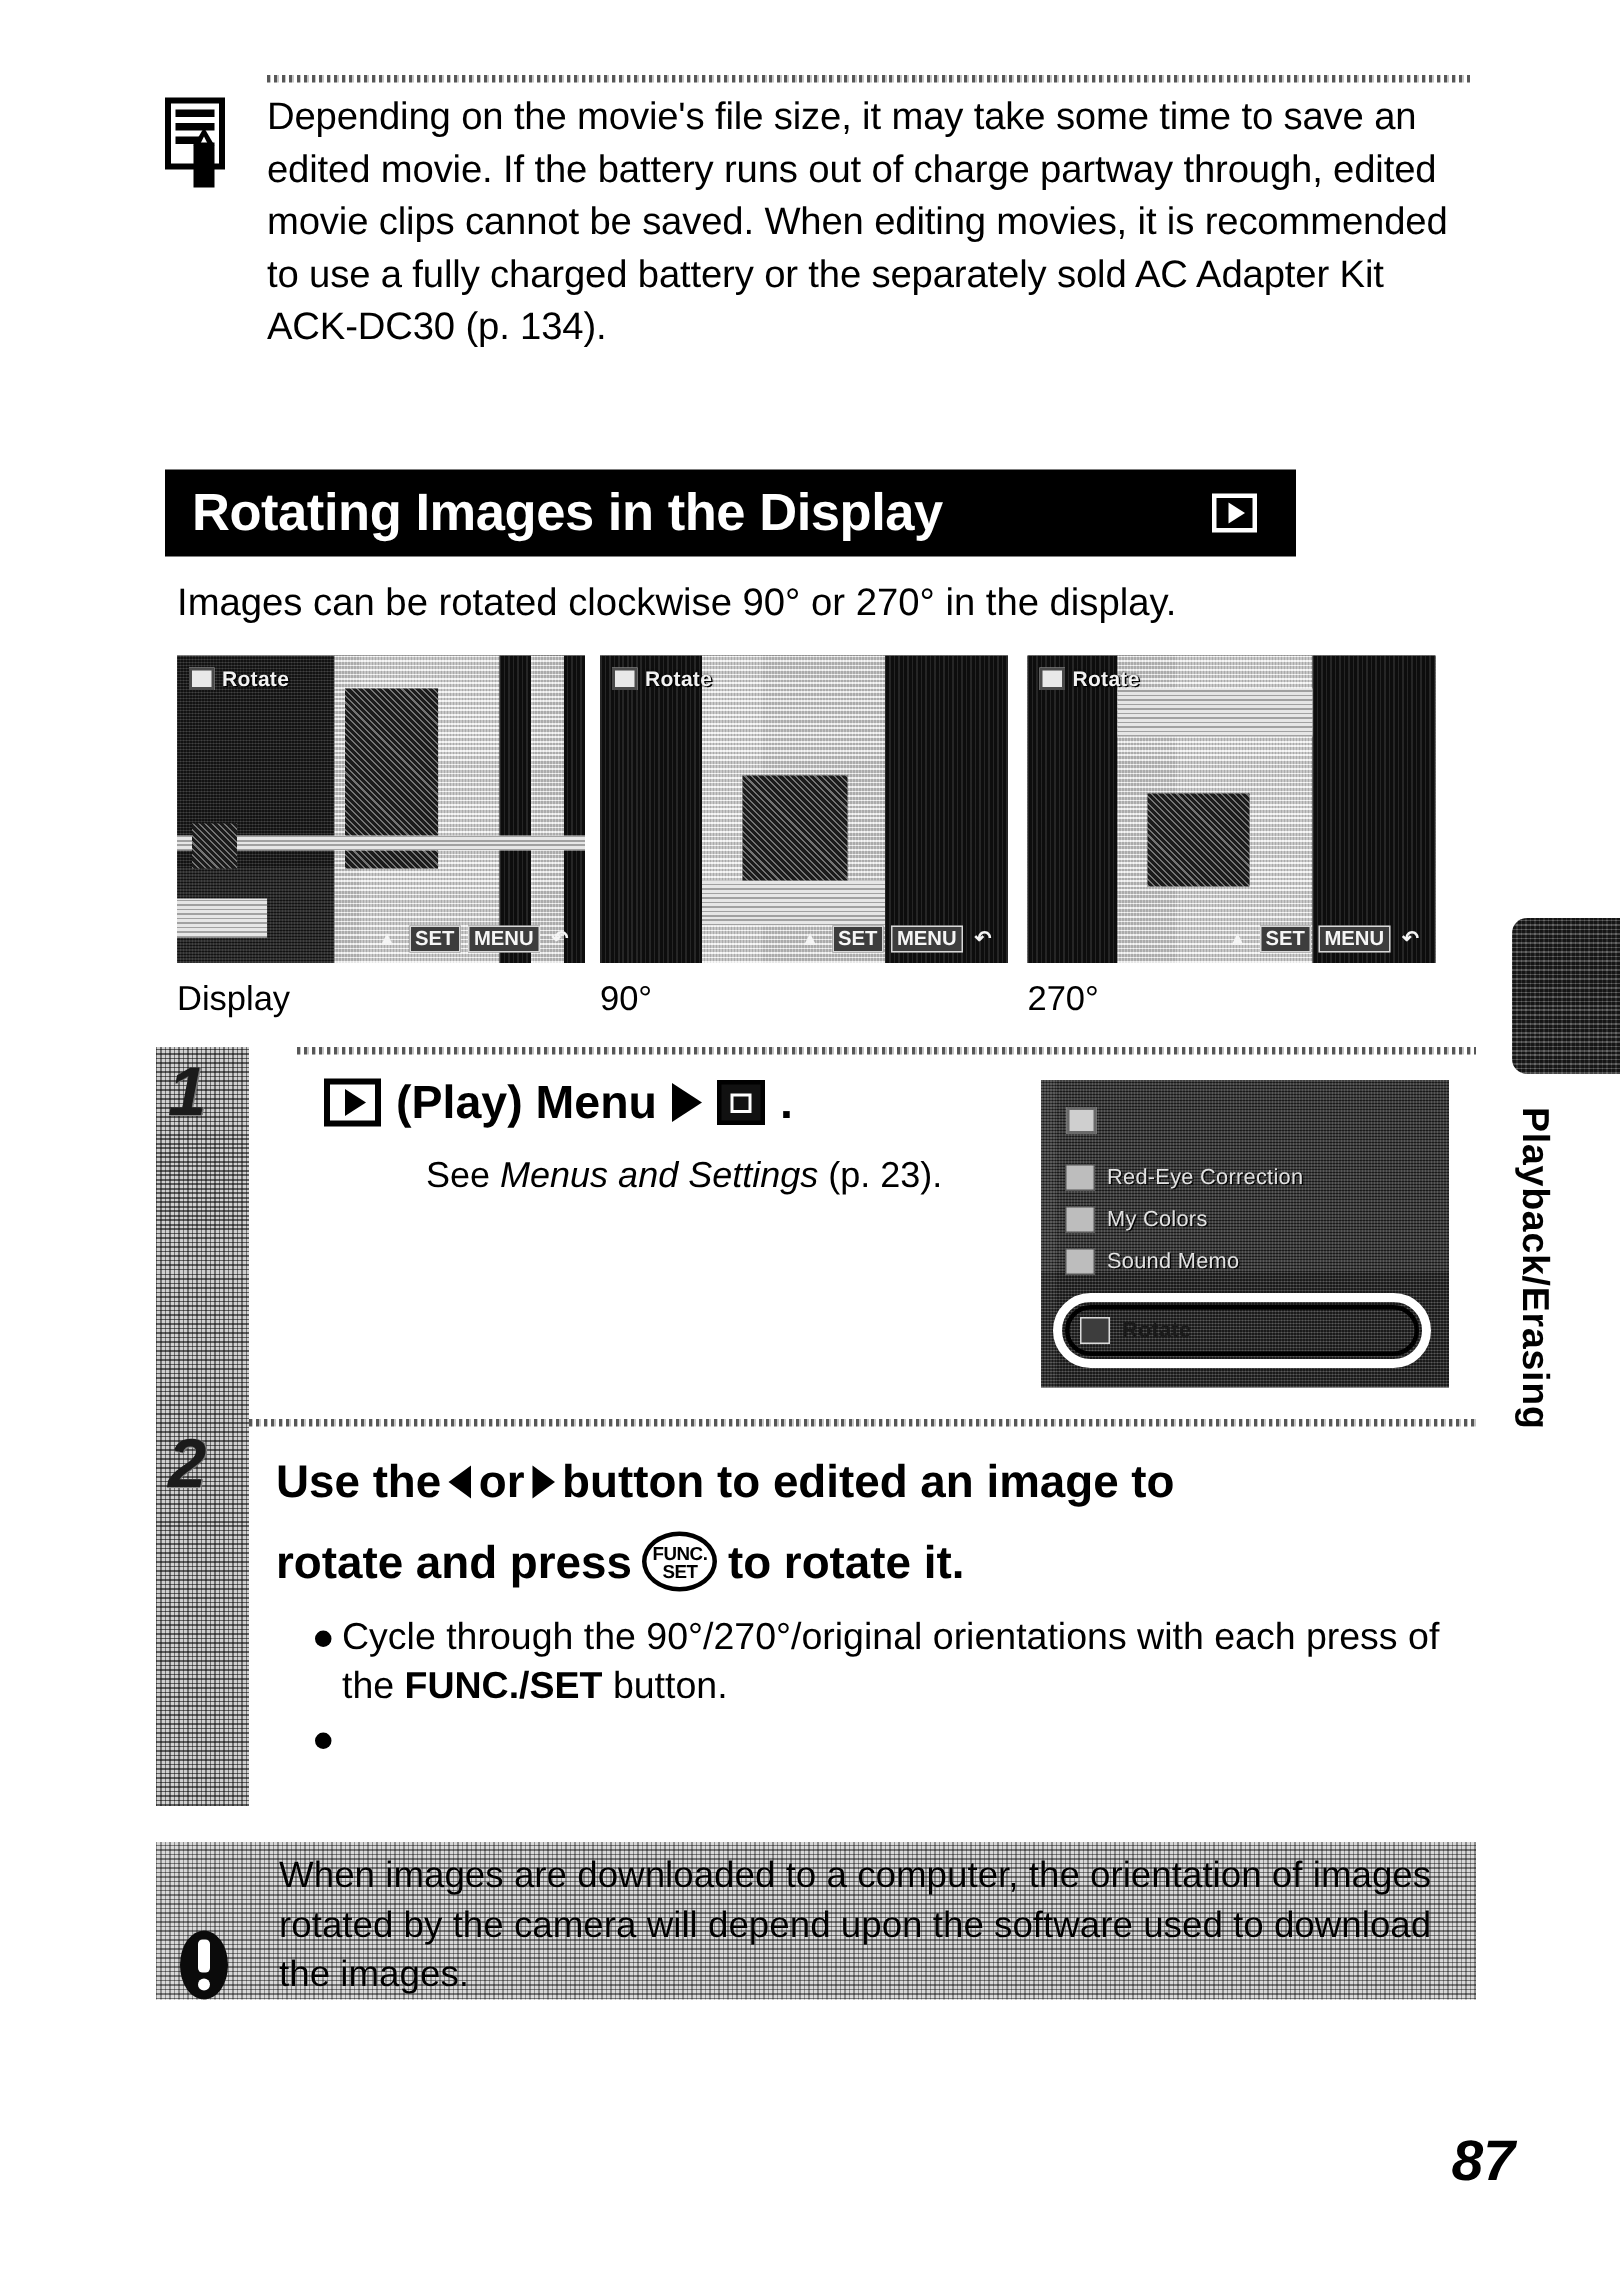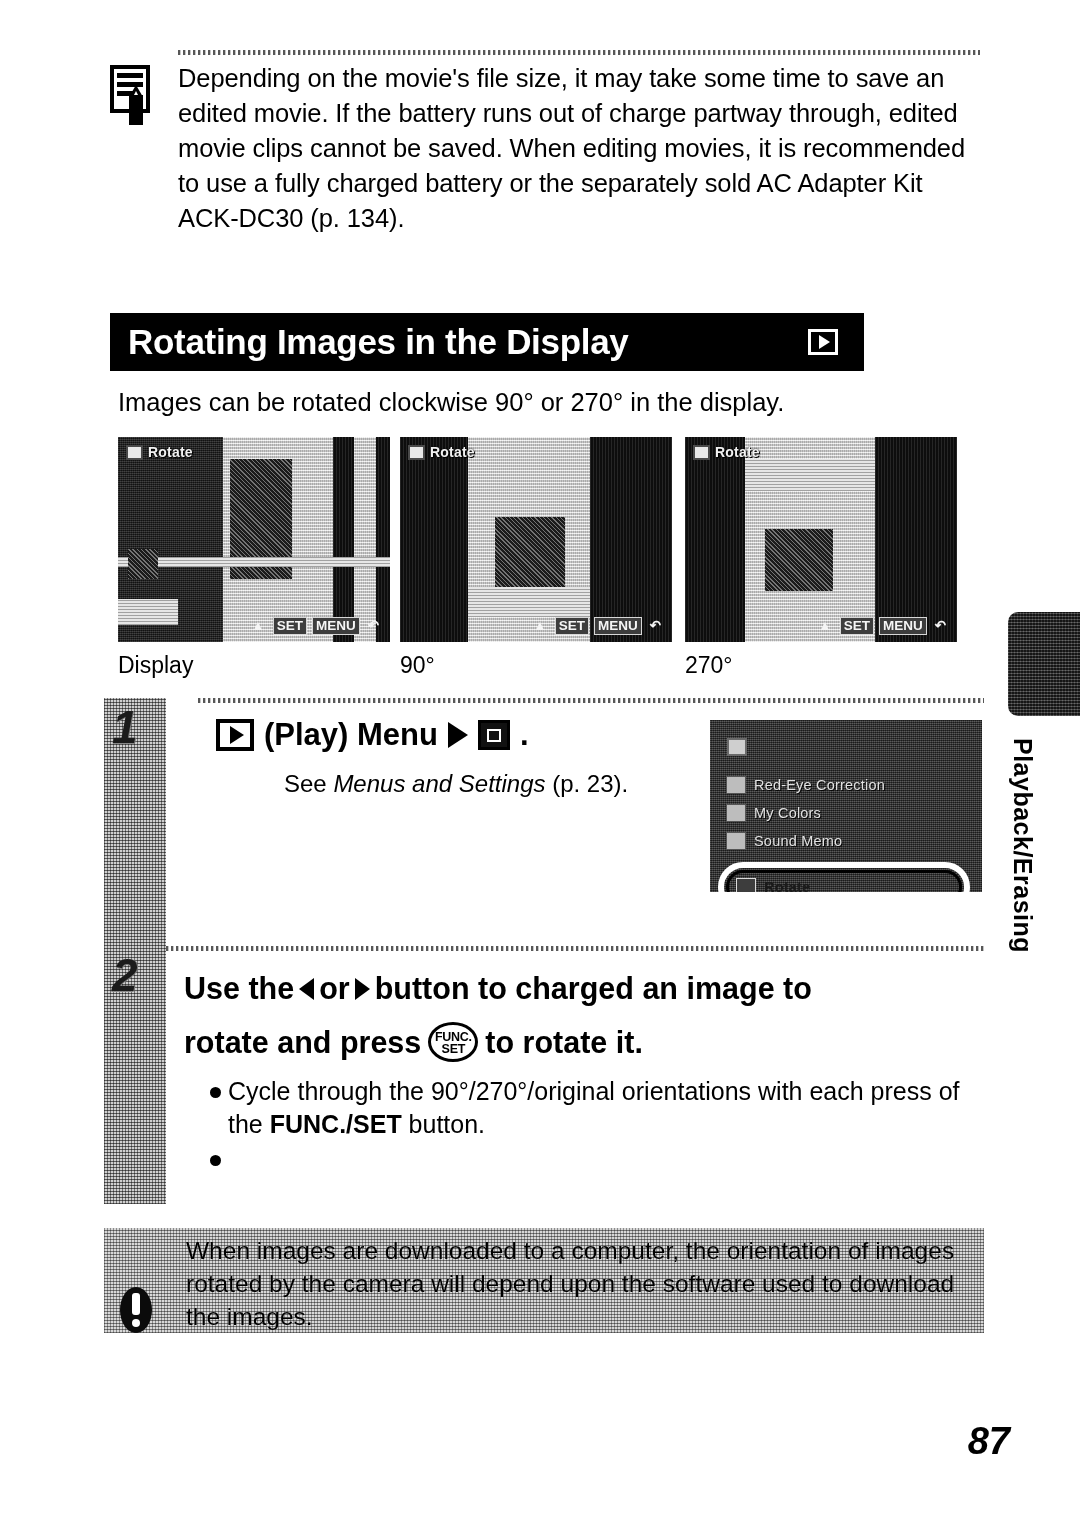--- a/index.html
+++ b/index.html
@@ -227,22 +227,22 @@
   .icon-rot-box .inner {
     width: 14px; height: 13px; border: 2px solid #fff; box-sizing: border-box;
   }
   #step1-sub {
     font-size: 24px; line-height: 30px; padding: 16px 0 0 86px;
   }
   #step1-sub .ital { font-style: italic; }
 
   
   #menu-shot {
-    position: absolute; right: 2px; top: 22px;
-    width: 272px; height: 172px; overflow: hidden;
+    position: absolute; right: 18px; top: 22px;
+    width: 272px; height: 205px; overflow: hidden;
     background: #2b2b2b;
   }
   #menu-shot .mnoise {
     position: absolute; inset: 0;
     background-image:
       repeating-linear-gradient(0deg, rgba(255,255,255,.13) 0 1px, rgba(0,0,0,.25) 1px 2px),
       repeating-linear-gradient(90deg, rgba(255,255,255,.10) 0 1px, rgba(0,0,0,.20) 1px 2px);
   }
   #menu-shot .tabicon {
     position: absolute; left: 17px; top: 18px; width: 20px; height: 18px;
@@ -517,21 +517,21 @@
   </div>
 
   <div class="step" id="step2">
     <div class="step-rail hatch">
       <div class="step-num">2</div>
     </div>
     <div class="step-main">
       <div class="dotrule"></div>
 
       <div id="step2-heading">
-        <span>Use the</span><span class="glyph-left"></span><span>or</span><span class="glyph-right"></span><span>button to charged an image to</span><br>
+        <span>Use the</span><span class="glyph-left"></span><span>or</span><span class="glyph-right"></span><span>button to edited an image to</span><br>
         <span>rotate and press</span><span class="funcset"><span>FUNC.</span><span class="l2">SET</span></span><span>to rotate it.</span>
       </div>
 
       <div id="step2-bullets">
         <ul>
           <li>
             <span class="dot"></span><span>Cycle through the 90°/270°/original orientations with each press of the </span><b>FUNC./SET</b><span> button.</span>
           </li>
           <li>
             <span class="dot"></span>

